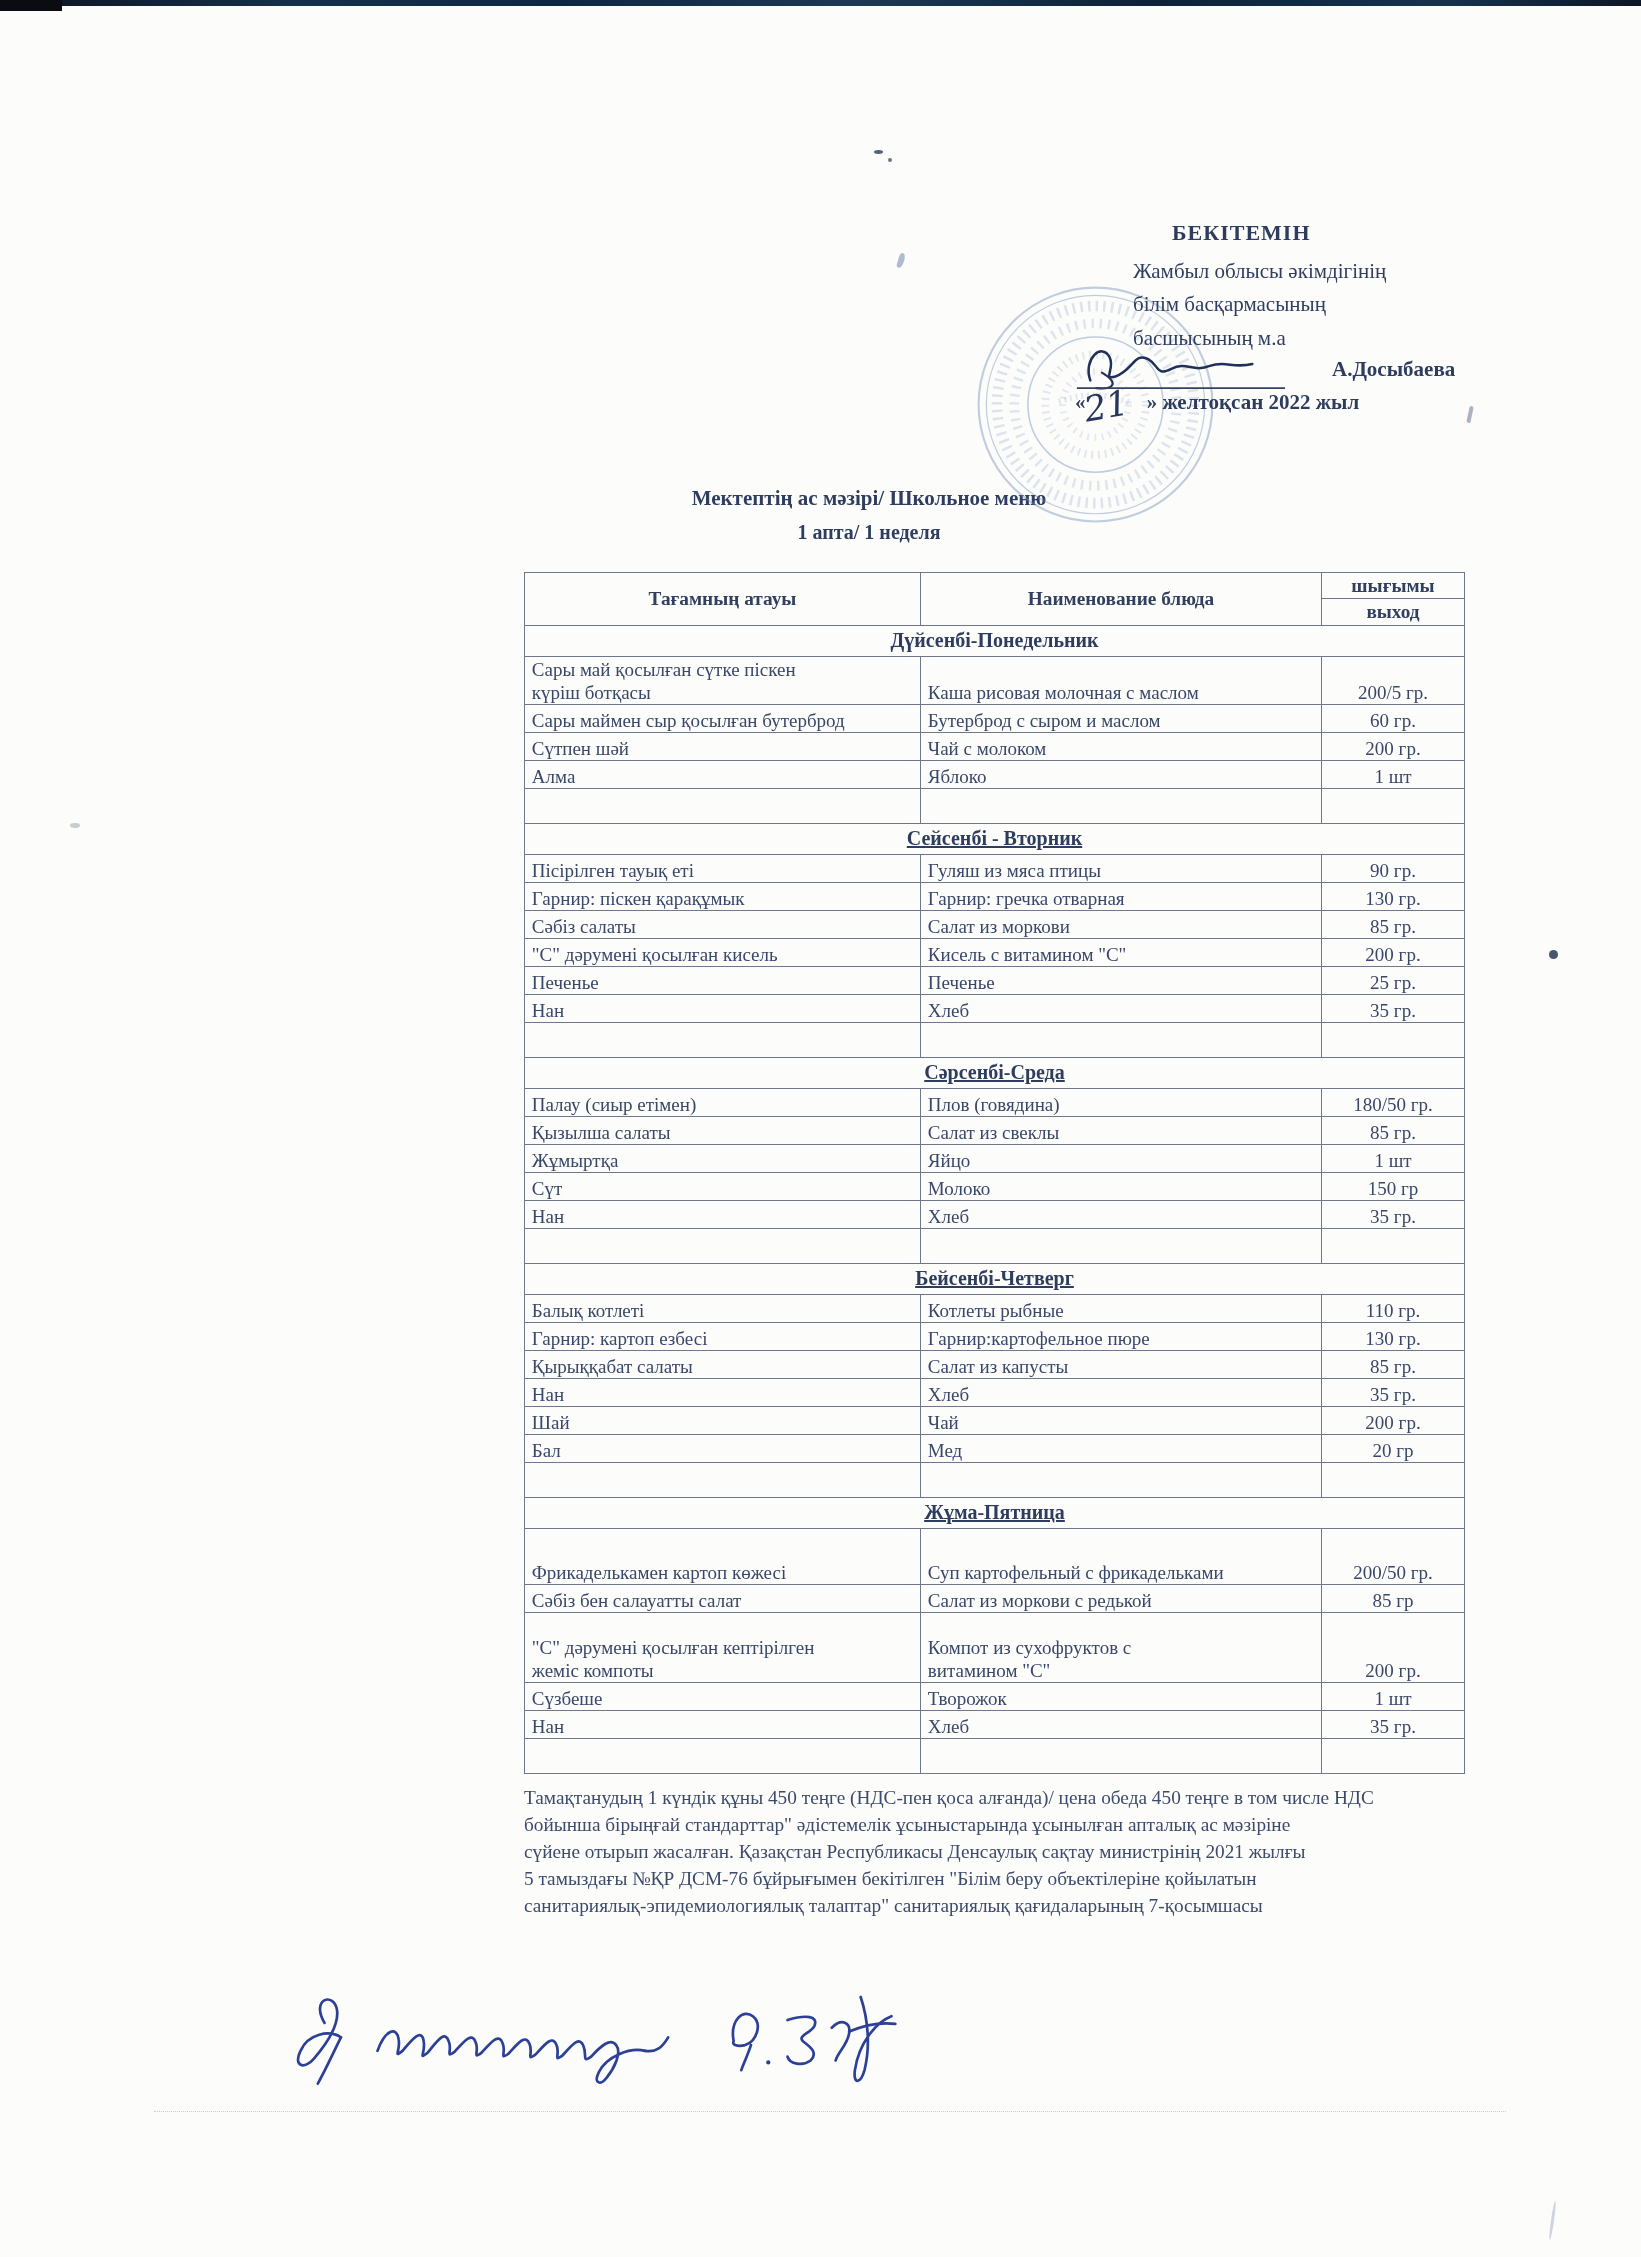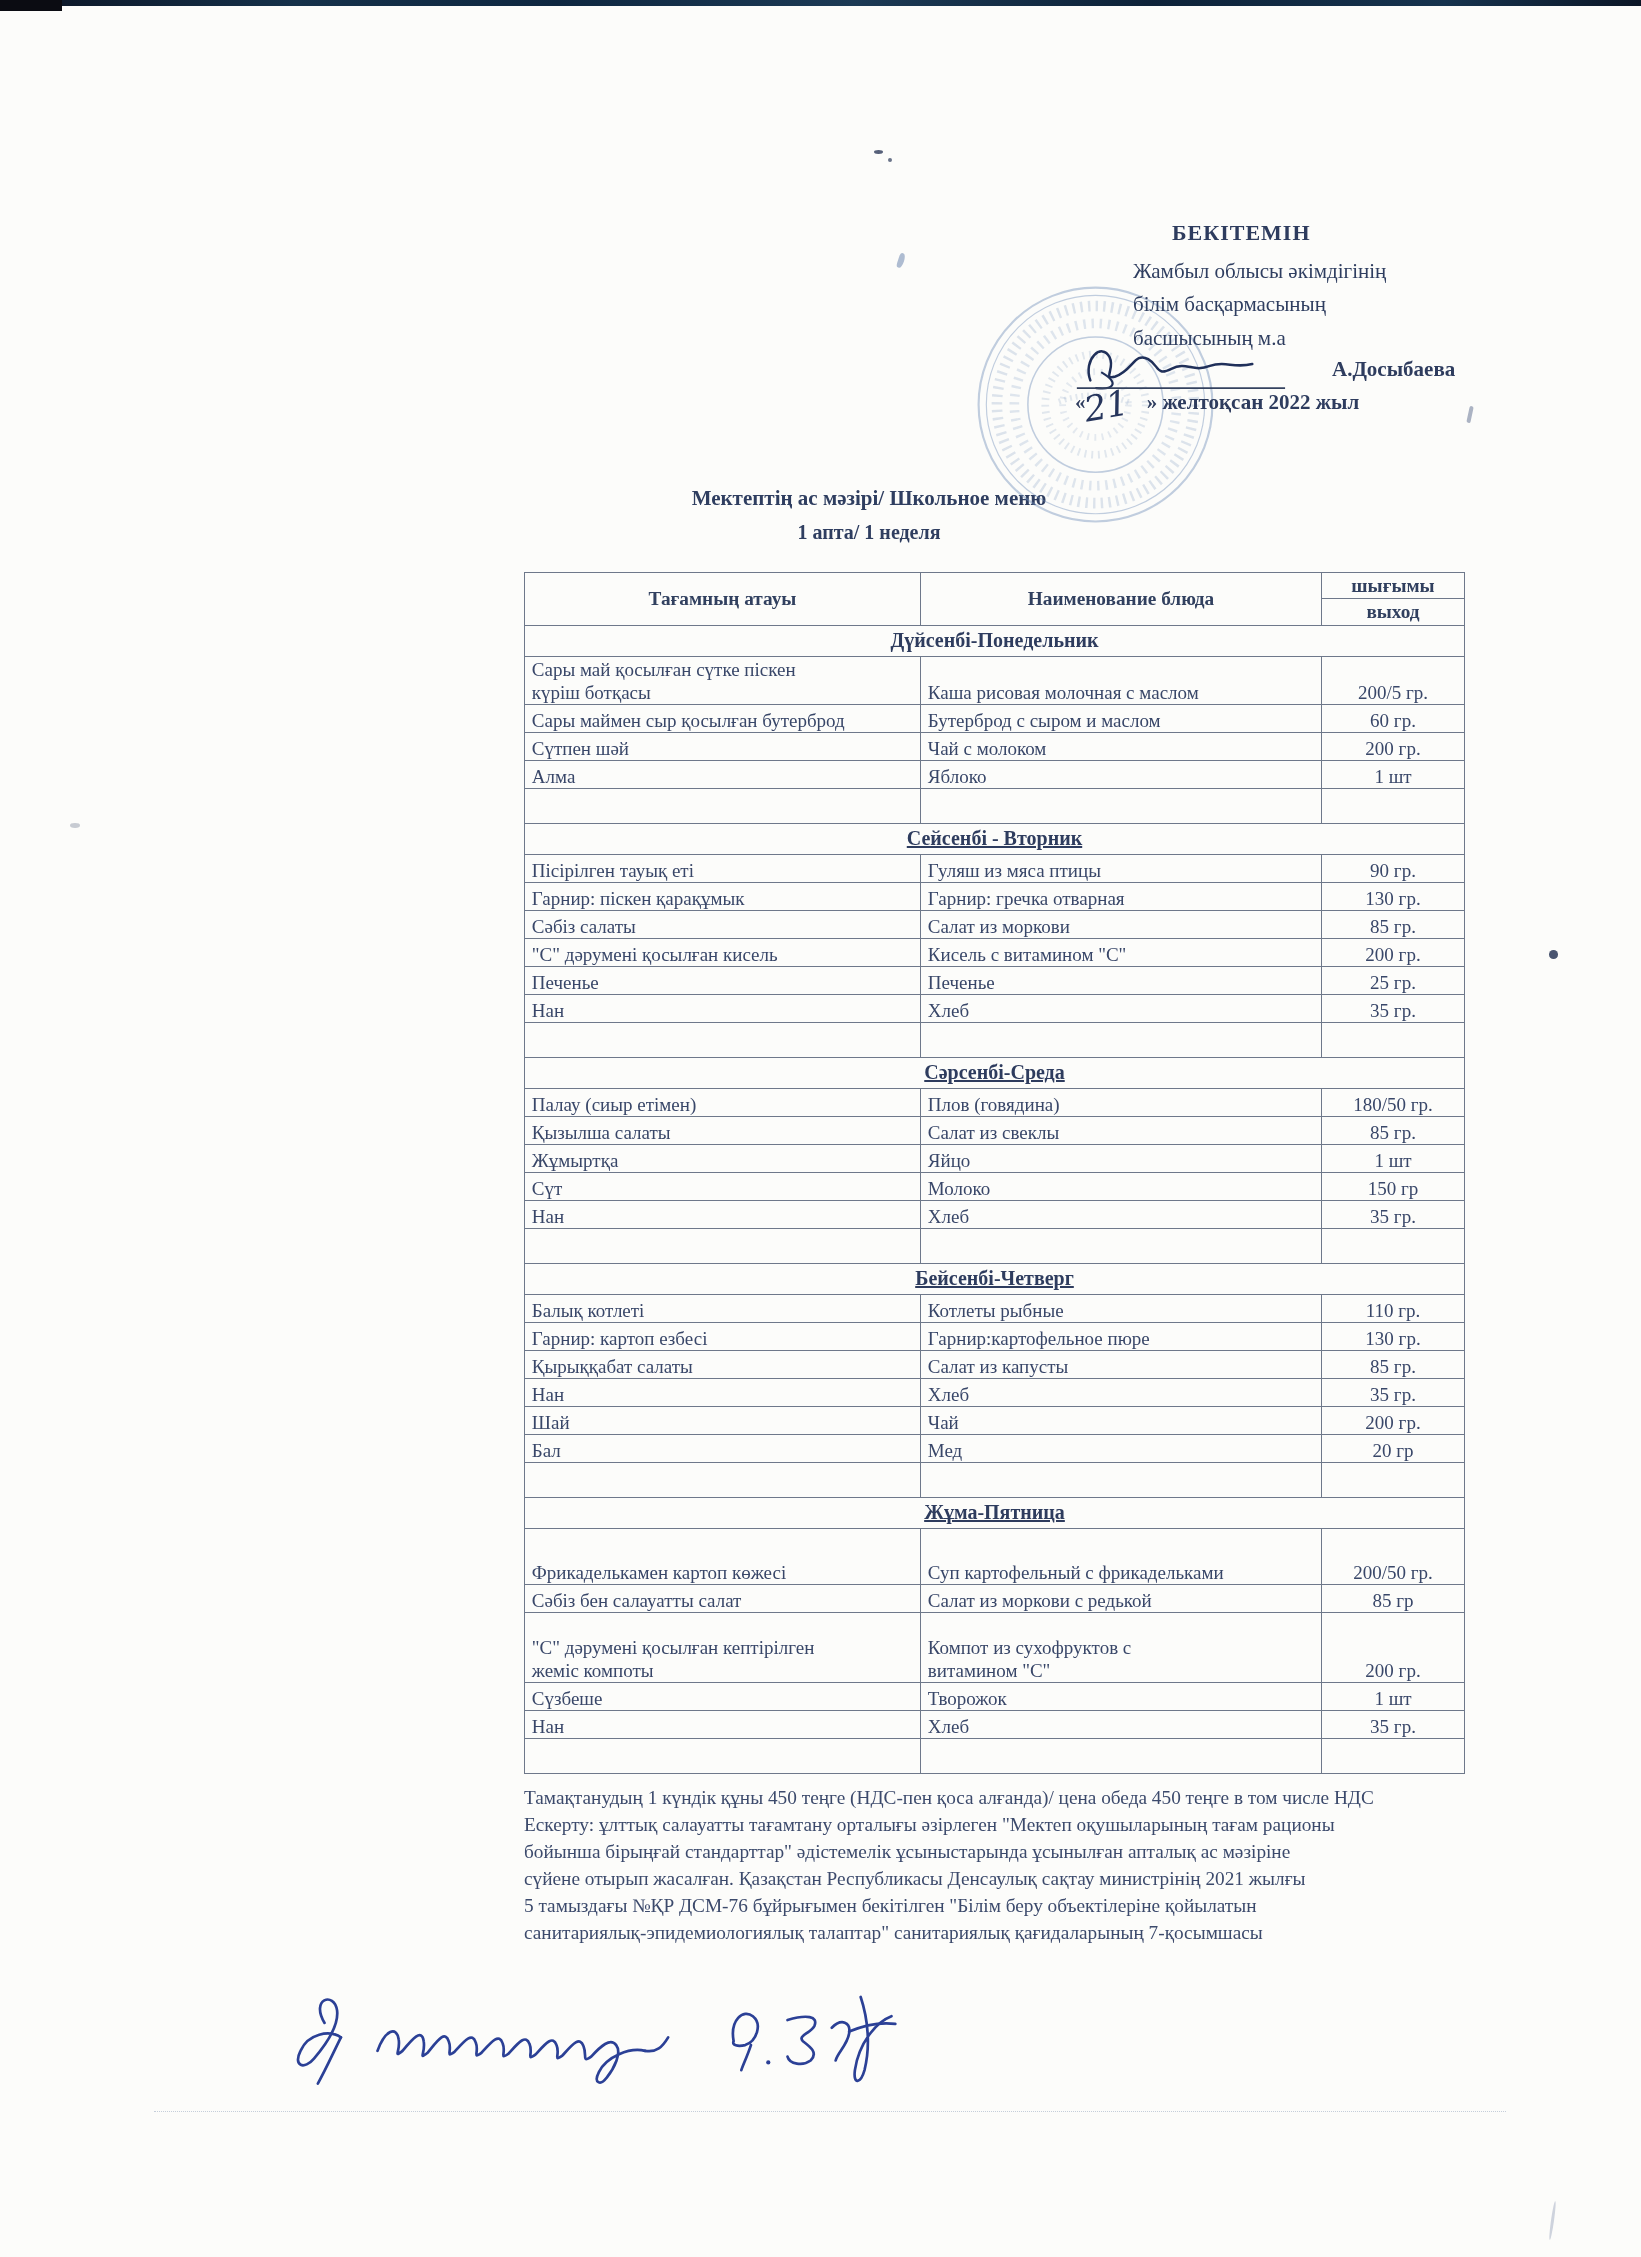--- a/index.html
+++ b/index.html
@@ -299,21 +299,20 @@
         <tr style="height: 35px;">
           <td class="pre"></td>
           <td class="pre"></td>
           <td class="pre c-out"></td>
         </tr>
       </tbody>
   </table>
 
   <div class="notes">
     <div>Тамақтанудың 1 күндік құны 450 теңге (НДС-пен қоса алғанда)/ цена обеда 450 теңге в том числе НДС</div>
-    <div>Ескерту: ұлттық салауатты тағамтану орталығы әзірлеген "Мектеп оқушыларының тағам рационы</div>
     <div>бойынша бірыңғай стандарттар" әдістемелік ұсыныстарында ұсынылған  апталық ас мәзіріне</div>
     <div>сүйене отырып жасалған. Қазақстан Республикасы Денсаулық сақтау министрінің 2021 жылғы</div>
     <div>5 тамыздағы №ҚР ДСМ-76 бұйрығымен бекітілген "Білім беру объектілеріне қойылатын</div>
     <div>санитариялық-эпидемиологиялық талаптар" санитариялық қағидаларының  7-қосымшасы</div>
   </div>
 
   <svg class="hand-sign" width="676" height="154" viewBox="0 0 700 160">
     <g stroke="#2b4096" stroke-width="2.8" fill="none" stroke-linecap="round">
       <path d="M95,55 C80,30 105,22 108,42 C110,58 96,78 84,92 C74,104 62,100 70,84 C78,66 100,62 112,70"></path>
       <path d="M112,70 C104,86 96,104 88,118"></path>

